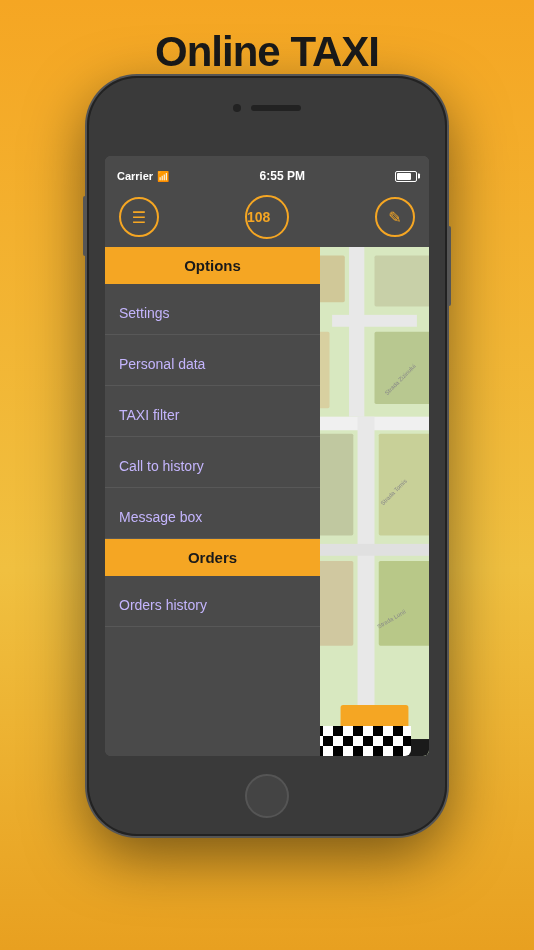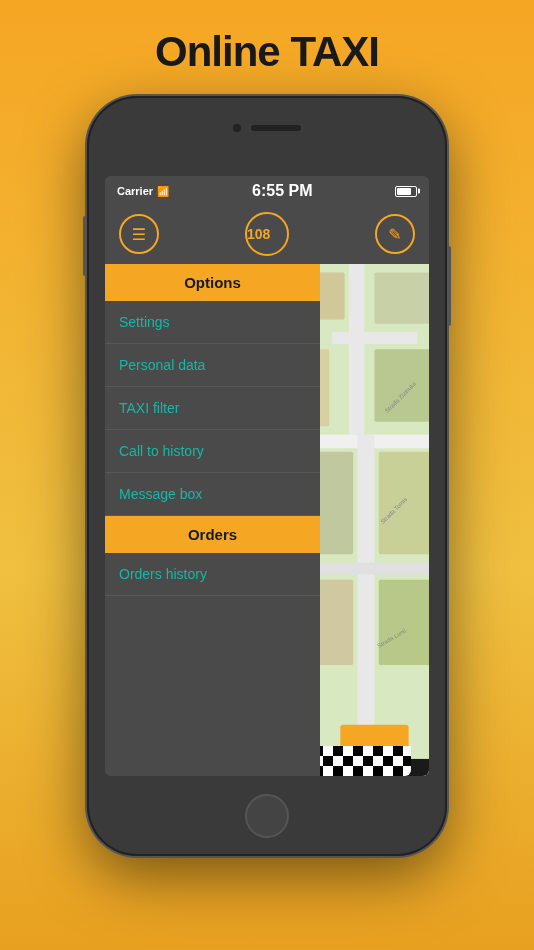--- a/index.html
+++ b/index.html
@@ -14,21 +14,21 @@
       flex-direction: column;
       align-items: center;
     }
 
     .page-title {
       font-size: 42px;
       font-weight: 900;
       color: #1a1a1a;
       text-align: center;
       margin-top: 28px;
-      margin-bottom: 20px;
+      margin-bottom: 0;
       letter-spacing: -1px;
     }
 
     .phone-wrapper {
       position: relative;
       width: 360px;
       height: 760px;
       display: flex;
       flex-direction: column;
       align-items: center;
@@ -117,28 +117,28 @@
       border: 2px solid #555;
       z-index: 10;
     }
 
     
     .status-bar {
       background: #4a4a4a;
       display: flex;
       align-items: center;
       justify-content: space-between;
-      padding: 6px 12px 4px;
+      padding: 13px 12px 4px;
       font-size: 11px;
       color: #fff;
       min-height: 22px;
     }
     .status-carrier { font-weight: 600; display: flex; align-items: center; gap: 4px; }
     .wifi-icon { font-size: 10px; }
-    .status-time { font-weight: 600; font-size: 16px; }
+    .status-time { font-weight: 600; font-size: 12px; }
     .battery-area { display: flex; align-items: center; gap: 2px; }
     .battery-box {
       width: 22px; height: 11px;
       border: 1.5px solid #fff;
       border-radius: 2px;
       position: relative;
       display: flex; align-items: center; padding: 1px;
     }
     .battery-box::after {
       content: '';
@@ -219,27 +219,28 @@
     .section-header {
       background: #F5A623;
       color: #1a1a1a;
       font-size: 15px;
       font-weight: 700;
       text-align: center;
       padding: 10px 8px;
     }
 
     .menu-item {
-      color: #14b8a6;
+      color: #c4b5fd;
       font-size: 14px;
       font-weight: 400;
       padding: 13px 14px;
       border-bottom: 1px solid rgba(255,255,255,0.08);
       cursor: pointer;
       background: #4a4a4a;
+      margin-top: 8px;
     }
 
     
     .checkerboard-bar {
       position: absolute;
       bottom: 0; left: 18px; right: 18px;
       height: 30px;
       background-image:
         repeating-conic-gradient(#000 0% 25%, #fff 0% 50%);
       background-size: 20px 20px;

